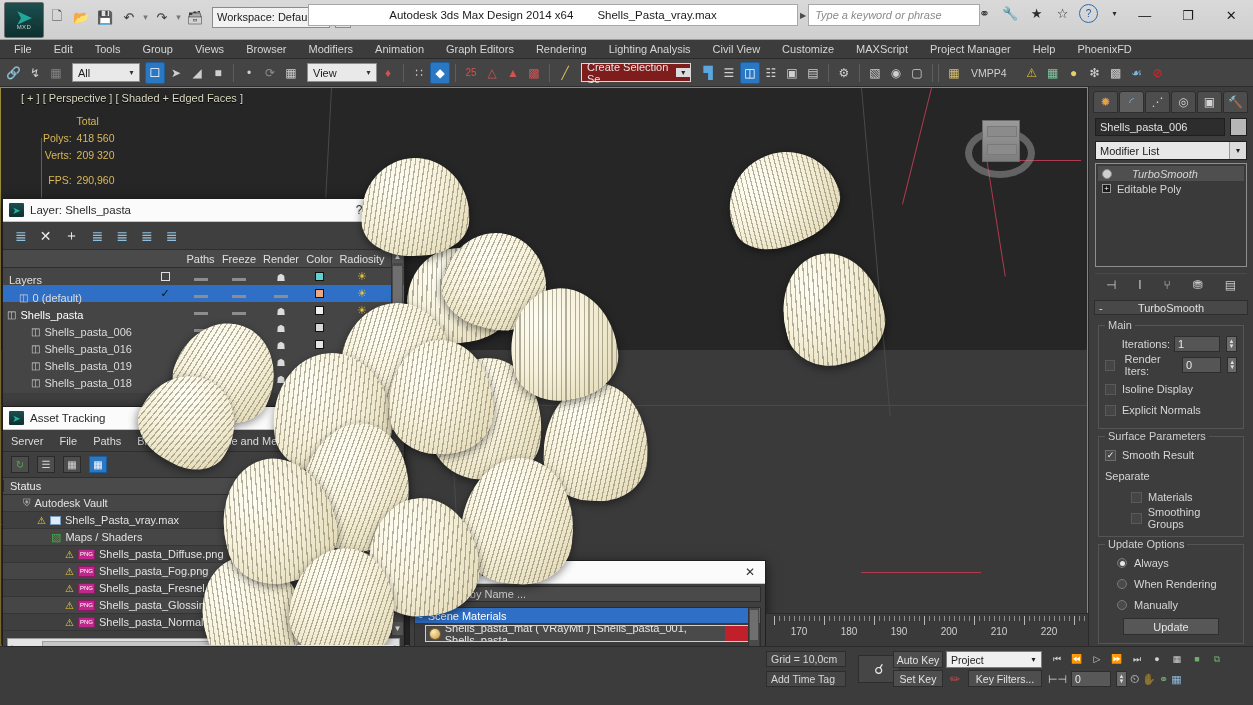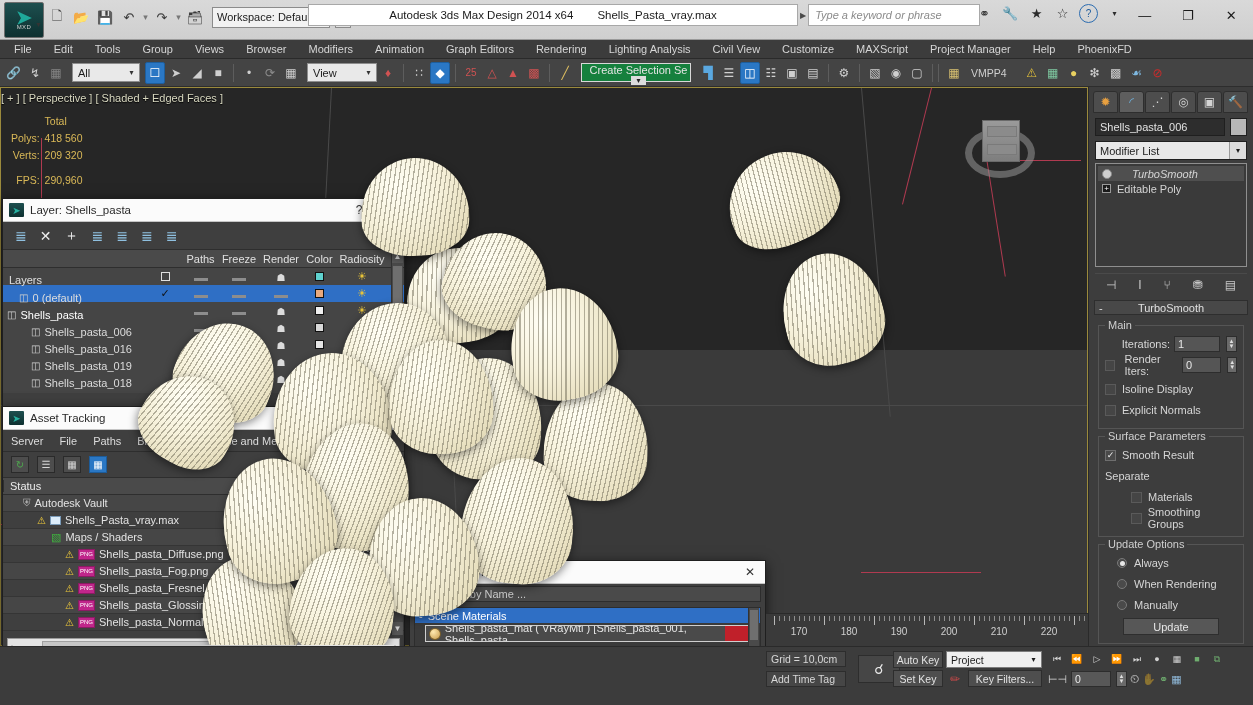--- a/index.html
+++ b/index.html
@@ -81,37 +81,37 @@
   .tb { width:20px; height:22px; display:flex; align-items:center; justify-content:center;
         font-size:12px; color:#cfcfcf; position:relative;}
   .tb.on { background:#2a77c4; border:1px solid #1e5e9c; border-radius:2px; color:#fff;}
   .tbsep { width:1px; height:18px; background:#5d5d5d; margin:0 4px;}
   .combo {
     height:19px; background:#e9e9e9; border:1px solid #8d8d8d;
     color:#1b1b1b; font-size:11px; display:flex; align-items:center;
     padding-left:5px; justify-content:space-between;
   }
   .combo .ar { width:15px; text-align:center; font-size:8px; color:#333;}
-  .combo.dark { background:#15803d; color:#e4e4e4; border:1px solid #777;flex-direction:column; }
+  .combo.dark { background:#7f1d1d; color:#e4e4e4; border:1px solid #777; }
   .vmpp { font-size:10.5px; color:#cfcfcf; margin-left:6px; white-space:nowrap;}
 
   
   .viewport {
     position:absolute; left:0; top:87px; width:1088px; height:559px;
     background:#2e2e2e; overflow:hidden;
     border:1px solid #9b8a3c;
   }
   .vp-sky { position:absolute; left:0; top:0; width:100%; height:47%; background:#262626;}
   .vp-ground { position:absolute; left:0; top:47%; width:100%; height:53%; background:#3a3a3a;}
   .vp-label {
-    position:absolute; left:0; top:4px; font-size:11px; color:#d8d8c0;
+    position:absolute; left:20px; top:4px; font-size:11px; color:#d8d8c0;
     text-shadow:0 1px 1px #000; white-space:nowrap;
   }
   .vp-stats { position:absolute; left:10px; top:25px; font-size:10.5px; color:#d9b857; line-height:17px;}
-  .vp-stats table{ border-collapse:collapse;}
+  .vp-stats table{ border-collapse:collapse;margin-left:32px;}
   .vp-stats td { padding:0 5px 0 0; font-size:10.5px; color:#d9b857; }
   .vp-stats td.r { text-align:right; }
   .gridline { position:absolute; background:#4a4a4a; }
   .redline { position:absolute; background:#b03a50; }
 
   .viewcube {
     position:absolute; right:48px; top:22px; width:78px; height:72px;
   }
   .vc-ring { position:absolute; left:4px; top:18px; width:70px; height:50px;
     border:7px solid rgba(150,150,150,.55); border-radius:50%; }

